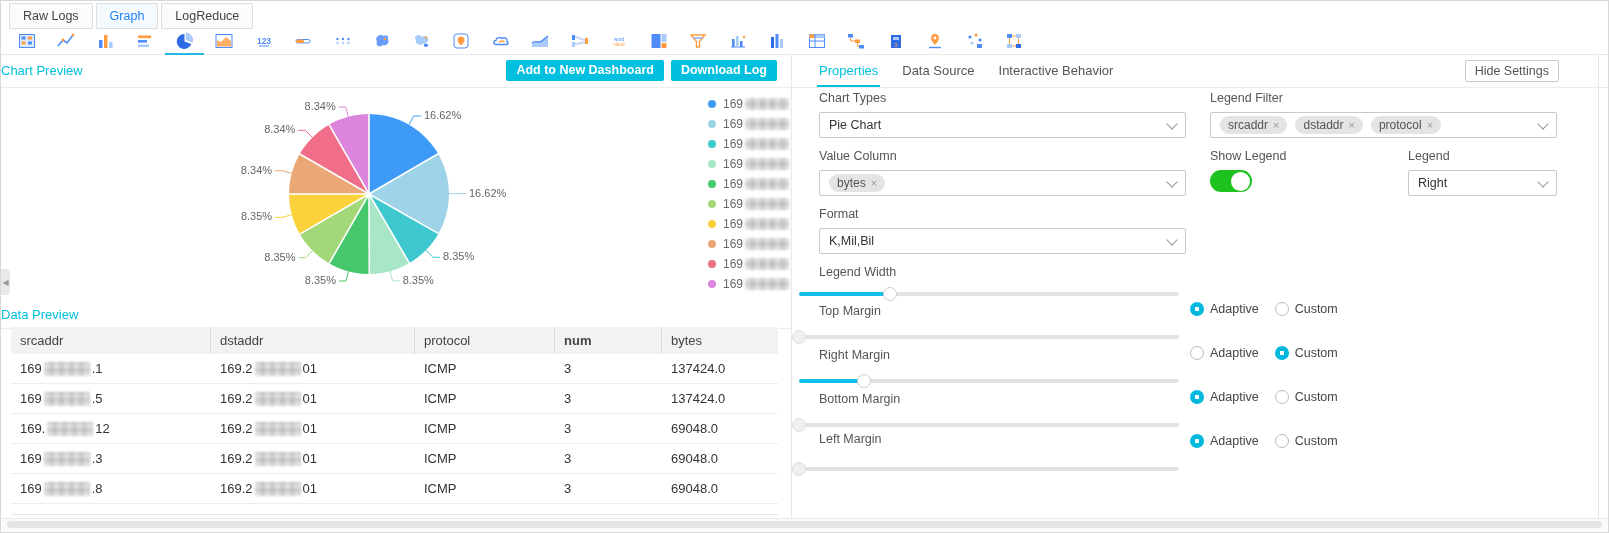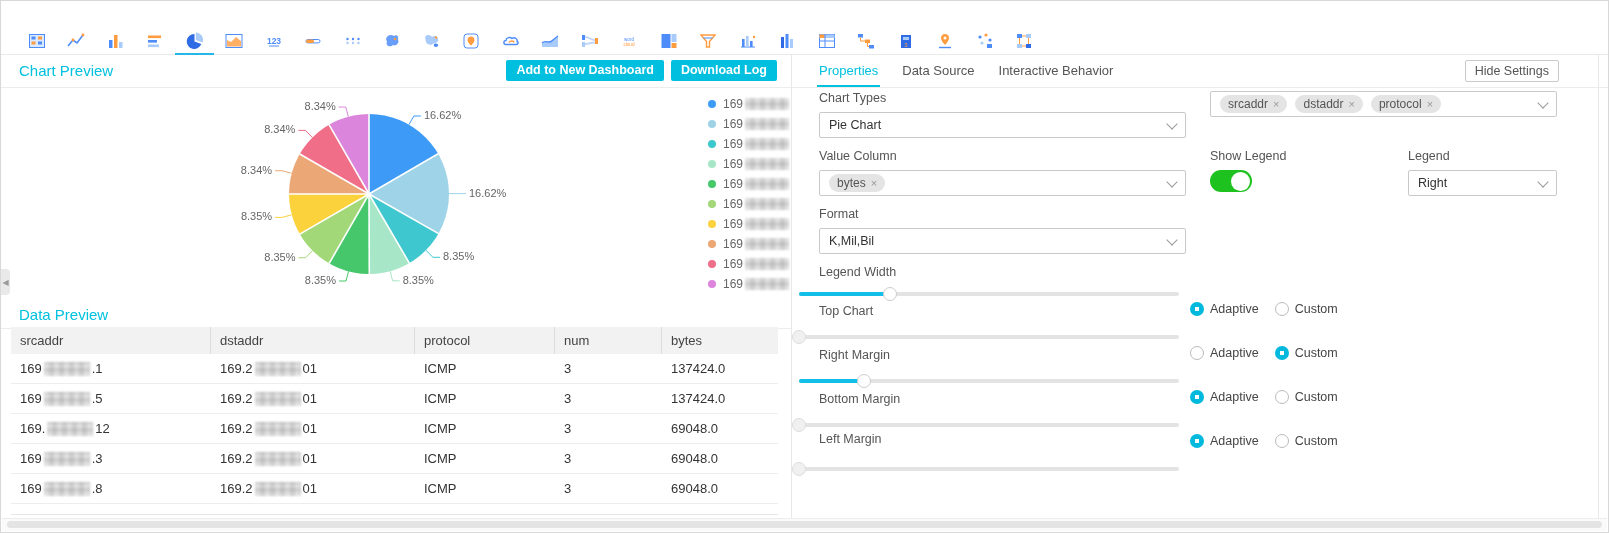--- a/index.html
+++ b/index.html
@@ -7,34 +7,34 @@
     background:#fff;font-family:"Liberation Sans","DejaVu Sans",sans-serif;font-size:12px;color:#333;overflow:hidden;}
 
   
   .top-tabs{position:absolute;top:2px;left:8px;display:flex;}
   .top-tab{height:24px;line-height:24px;padding:0 13px;border:1px solid #ddd;background:#fbfbfb;
     margin-right:3px;font-size:12.5px;color:#444;cursor:pointer;border-radius:1px;}
   .top-tab.active{color:#2080f7;background:#f5faff;}
 
   
   .icon-bar{position:absolute;top:27px;left:0;right:0;height:26px;border-bottom:1px solid #e9e9e9;
-    display:flex;align-items:center;padding-left:23px;}
+    display:flex;align-items:center;padding-left:13px;}
   .chart-icon{width:25px;height:22px;margin-right:14.5px;display:flex;align-items:center;justify-content:center;
     position:relative;cursor:pointer;}
   .chart-icon svg{display:block;}
   .chart-icon.selected::after{content:"";position:absolute;left:-7px;right:-7px;bottom:-3px;height:2px;background:#25b7e8;}
 
   
   .left-panel{position:absolute;left:0;top:53px;width:790px;height:466px;}
   .panel-divider{position:absolute;left:790px;top:53px;bottom:14px;width:1px;background:#e8e8e8;}
   .right-panel{position:absolute;left:791px;top:53px;width:818px;height:466px;}
   .right-edge{position:absolute;right:9px;top:53px;bottom:14px;width:1px;background:#e8e8e8;}
 
   .section-header{height:33px;border-bottom:1px solid #ececec;display:flex;align-items:center;position:relative;}
-  .section-title{color:#00c1de;font-size:15px;margin-left:18px;}
+  .section-title{color:#00c1de;font-size:13px;}
   .header-buttons{margin-left:auto;margin-right:14px;display:flex;gap:7px;}
   .cyan-btn{background:#00bfdf;color:#fff;font-size:12.5px;font-weight:bold;height:21px;line-height:21px;
     padding:0 10px;border-radius:2px;cursor:pointer;}
 
   
   .chart-area{position:relative;height:212px;}
   .pie{position:absolute;left:288px;top:26px;width:160px;height:160px;border-radius:50%;cursor:pointer;}
   .pie-overlay{position:absolute;left:0;top:0;pointer-events:none;}
   .pie-label{position:absolute;font-size:11px;color:#666;white-space:nowrap;}
   .legend{position:absolute;left:707px;top:6px;}
@@ -94,20 +94,25 @@
   .radio.sel .rdot{border:none;background:radial-gradient(circle,#fff 0 2.4px,#00b9dc 2.5px);}
 
   .bottom-scroll{position:absolute;left:1px;right:1px;bottom:1px;height:12px;background:#fafafa;border-top:1px solid #ececec;}
   .bottom-thumb{margin:2px 5px;height:7px;border-radius:4px;background:#e4e4e4;}
 </style>
 </head>
 <body>
 
 <div class="screen">
 
+  <div class="top-tabs">
+      <div class="top-tab">Raw Logs</div>
+      <div class="top-tab active">Graph</div>
+      <div class="top-tab">LogReduce</div>
+    </div>
 
   <div class="icon-bar">
       <div class="chart-icon">
         <svg width="20" height="20" viewBox="0 0 20 20">
           <rect x="2.5" y="3.5" width="15" height="13" fill="#dbe9fe" stroke="#4e8cf9"></rect>
           <rect x="4.5" y="5.5" width="4" height="3" fill="#4e8cf9"></rect>
           <rect x="11" y="5.5" width="4" height="3" fill="#ff9c40"></rect>
           <rect x="4.5" y="10.5" width="4" height="3" fill="#ff9c40"></rect>
           <rect x="11" y="10.5" width="4" height="3" fill="#4e8cf9"></rect>
         </svg>
@@ -417,21 +422,21 @@
 
     <div class="dp-header">
       <span class="section-title">Data Preview</span>
     </div>
 
     <div class="data-table" id="data-table">
         <div class="t-row t-head">
           <div class="t-cell" style="width: 200px;">srcaddr</div>
           <div class="t-cell" style="width: 204px;">dstaddr</div>
           <div class="t-cell" style="width: 140px;">protocol</div>
-          <div class="t-cell" style="width: 107px;">num</div>
+          <div class="t-cell" style="width: 107px; font-weight: bold;">num</div>
           <div class="t-cell" style="width: 116px;">bytes</div>
         </div>
         <div class="t-row t-body-row">
           <div class="t-cell" style="width: 200px;">
             <span>169</span>
             <span class="masked cell"></span>
             <span>.1</span>
           </div>
           <div class="t-cell" style="width: 204px;">
             <span>169.2</span>
@@ -524,20 +529,21 @@
 
     <div class="field" style="left:27px;top:37px;width:367px;">
       <div class="field-label">Chart Types</div>
       <div class="select">
         <span>Pie Chart</span>
         <span class="caret"></span>
       </div>
     </div>
 
     <div class="field" style="left:418px;top:37px;width:347px;">
+      <div class="field-label">Legend Filter</div>
       <div class="select" id="legend-filter-select">
           <span class="tag">
             <span>srcaddr</span>
             <span class="x">×</span>
           </span>
           <span class="tag">
             <span>dstaddr</span>
             <span class="x">×</span>
           </span>
           <span class="tag">
@@ -586,21 +592,21 @@
     <div class="field" style="left:27px;top:211px;width:367px;">
       <div class="field-label">Legend Width</div>
     </div>
     <div class="slider" id="legend-width-slider" style="left:7px;top:233px;width:380px;">
       <span class="track"></span>
       <span class="fill" style="width: 24%;"></span>
       <span class="handle" style="left: 24%;"></span>
     </div>
 
     <div id="margin-rows">
-        <div class="field-label" style="position: absolute; left: 27px; top: 250px;">Top Chart</div>
+        <div class="field-label" style="position: absolute; left: 27px; top: 250px;">Top Margin</div>
         <div class="slider zero" style="left: 7px; top: 276px; width: 380px;">
           <span class="track"></span>
           <span class="fill" style="width: 0%;"></span>
           <span class="handle" style="left: 0%;"></span>
         </div>
         <div style="position: absolute; left: 398px; top: 248px; display: flex;">
           <label class="radio sel">
             <span class="rdot"></span>
             <span>Adaptive</span>
           </label>

